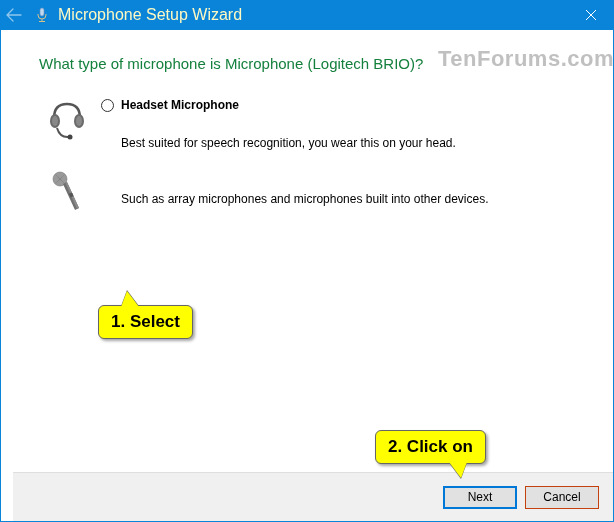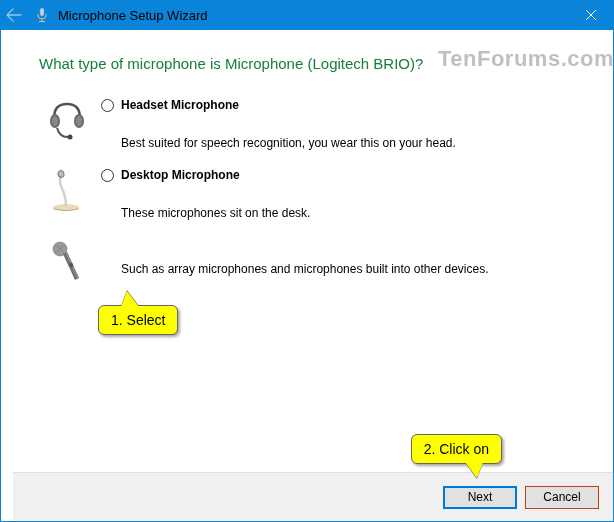--- a/index.html
+++ b/index.html
@@ -37,22 +37,22 @@
     }
     .title-icon {
       width: 16px; height: 16px;
       margin-left: 6px;
       display: flex;
       align-items: center;
       justify-content: center;
     }
     .title-text {
       margin-left: 8px;
-      font-size: 13px;
-      color: #000000;
+      font-size: 16px;
+      color: #fef9c3;
     }
     .close-btn {
       position: absolute;
       right: 0; top: 0;
       width: 46px; height: 30px;
       display: flex;
       align-items: center;
       justify-content: center;
       color: white;
       cursor: pointer;
@@ -167,22 +167,22 @@
     .btn.primary {
       border: 2px solid #0078d7;
       background: #e1e1e1;
     }
     .callout {
       position: absolute;
       background: #ffff00;
       border: 1px solid #666;
       border-radius: 6px;
       padding: 6px 12px;
-      font-size: 14px;
-      font-weight: normal;
+      font-size: 17px;
+      font-weight: bold;
       color: #000;
       box-shadow: 2px 2px 3px rgba(0,0,0,0.35);
       z-index: 10;
     }
     .callout-tail {
       position: absolute;
       width: 0; height: 0;
     }
     .callout-1 {
       left: 98px;
@@ -190,21 +190,21 @@
     }
     .callout-1 .callout-tail {
       top: -15px;
       left: 22px;
       border-left: 6px solid transparent;
       border-right: 12px solid transparent;
       border-bottom: 16px solid #ffff00;
       filter: drop-shadow(0 -1px 0 #666);
     }
     .callout-2 {
-      right: 112px;
+      right: 128px;
       bottom: 58px;
     }
     .callout-2 .callout-tail {
       bottom: -15px;
       right: 18px;
       border-left: 12px solid transparent;
       border-right: 6px solid transparent;
       border-top: 16px solid #ffff00;
       filter: drop-shadow(0 1px 0 #666);
     }
@@ -257,38 +257,20 @@
       </div>
       <div class="option-body">
         <div class="radio-line">
           <span class="radio"></span>
           <span class="option-label">Headset Microphone</span>
         </div>
         <div class="option-desc">Best suited for speech recognition, you wear this on your head.</div>
       </div>
     </div>
 
-    <div class="option-row">
-      <div class="option-icon">
-        <svg width="38" height="44" viewBox="0 0 38 44">
-          <ellipse cx="18" cy="40" rx="13" ry="3" fill="#b8a878"></ellipse>
-          <ellipse cx="18" cy="39" rx="13" ry="3" fill="#e8dcb8"></ellipse>
-          <path d="M18 38 Q18 28 13 18 Q11 12 13 8" stroke="#d0d0d0" stroke-width="2.5" fill="none"></path>
-          <ellipse cx="13" cy="6" rx="3.5" ry="4" fill="#888" transform="rotate(-15 13 6)"></ellipse>
-          <ellipse cx="13" cy="6" rx="2.2" ry="2.8" fill="#bbb" transform="rotate(-15 13 6)"></ellipse>
-        </svg>
-      </div>
-      <div class="option-body">
-        <div class="radio-line">
-          <span class="radio"></span>
-          <span class="option-label">Desktop Microphone</span>
-        </div>
-        <div class="option-desc">These microphones sit on the desk.</div>
-      </div>
-    </div>
 
     <div class="option-row">
       <div class="option-icon">
         <svg width="38" height="48" viewBox="0 0 38 48">
           <ellipse cx="12" cy="11" rx="7" ry="7" fill="#999"></ellipse>
           <ellipse cx="12" cy="11" rx="7" ry="7" fill="none" stroke="#666" stroke-width="0.5"></ellipse>
           <path d="M10 9 L14 13 M14 9 L10 13 M8 7 L16 15 M16 7 L8 15" stroke="#777" stroke-width="0.4"></path>
           <path d="M15 16 L27 42 L31 40 L19 14 Z" fill="#707070"></path>
           <path d="M17 14 L19 14 L31 40 L29 41 Z" fill="#8a8a8a"></path>
           <rect x="21" y="25" width="4" height="3.5" rx="1" fill="#555" transform="rotate(65 23 27)"></rect>

